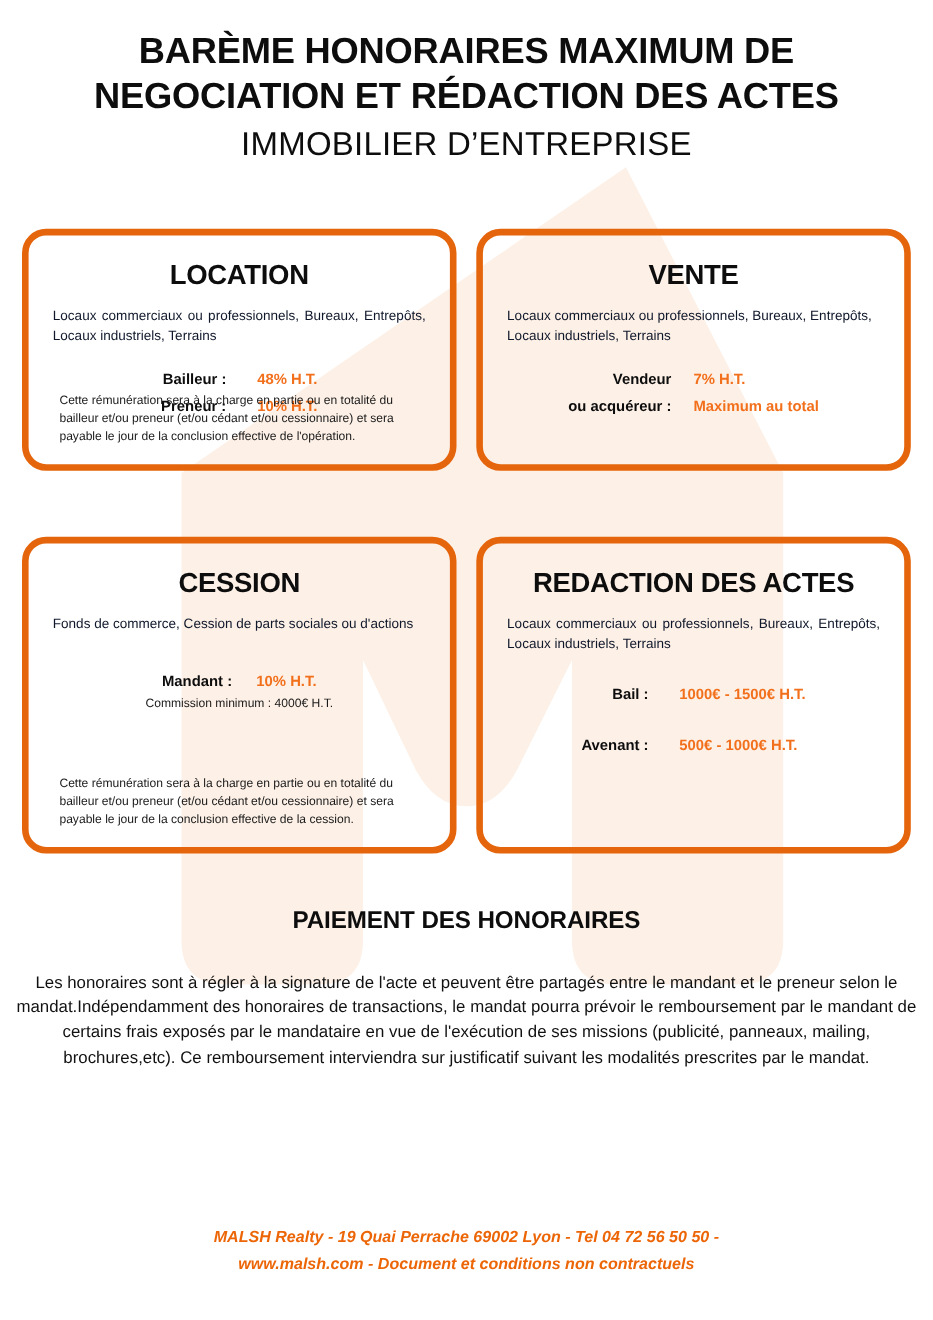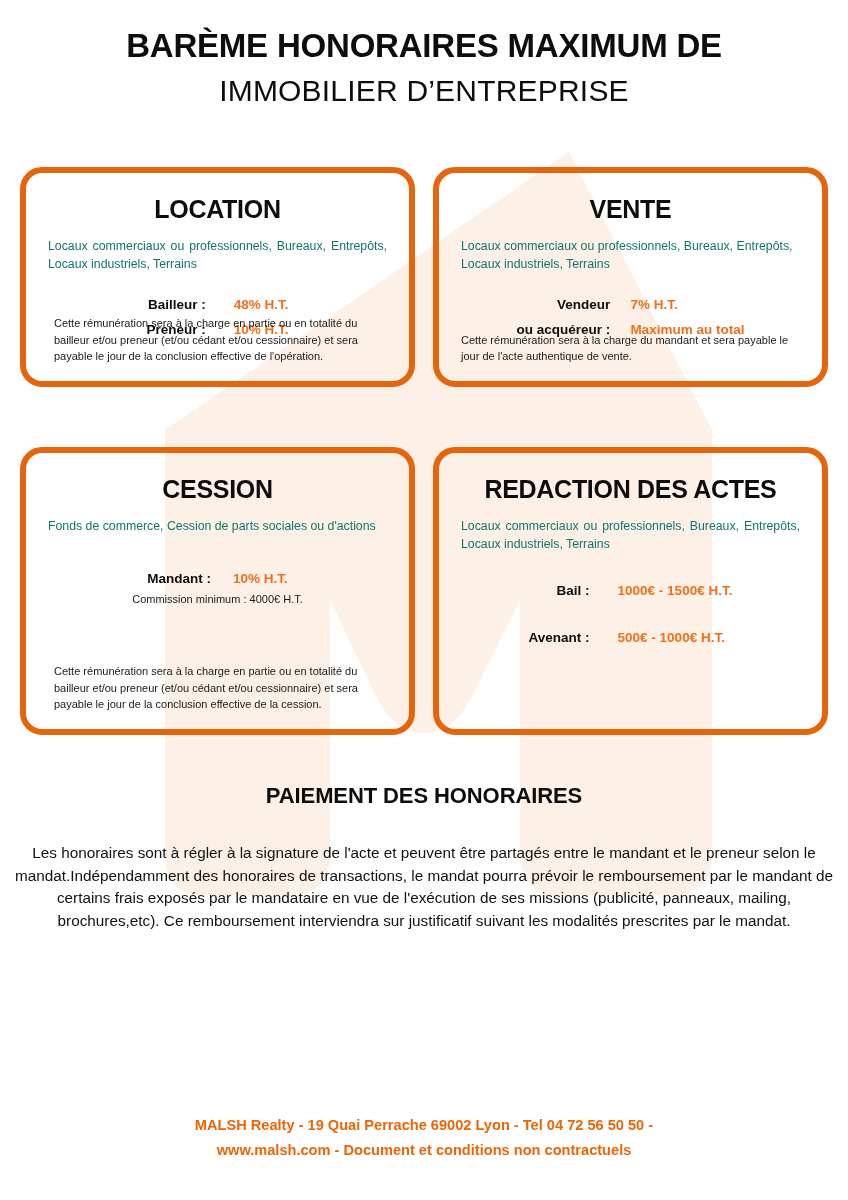--- a/index.html
+++ b/index.html
@@ -80,21 +80,21 @@
     font-size: 25px;
     letter-spacing: -0.3px;
     color: #0d0d0d;
     margin: 6px 0 14px 0;
     text-transform: uppercase;
   }
 
   .card-desc {
     font-size: 12.3px;
     line-height: 1.45;
-    color: #0f766e;
+    color: #0f172a;
   }
   .justify { text-align: justify; }
   .left { text-align: left; }
 
   
   .fees {
     margin-top: 18px;
     display: table;
     border-collapse: collapse;
   }
@@ -175,21 +175,21 @@
     position: absolute;
     left: 0; right: 0;
     bottom: 36px;
     z-index: 2;
     text-align: center;
     color: #EC6608;
     font-weight: 700;
     font-size: 14.6px;
     line-height: 1.75;
   }
-  .footer div { display: block; }
+  .footer div { display: block; font-style: italic; }
 </style>
 </head>
 <body>
 
 <svg id="watermark" viewBox="0 0 848 1200" xmlns="http://www.w3.org/2000/svg" aria-hidden="true">
   <path d="M 569 152
            L 712 430
            L 712 855
            Q 712 895 672 895
            L 560 895
@@ -202,20 +202,21 @@
            L 330 855
            Q 330 895 290 895
            L 205 895
            Q 165 895 165 855
            L 165 430
            Z" fill="#FDF0E7"></path>
 </svg>
 
 <div class="header">
   <div class="title-line">BARÈME HONORAIRES MAXIMUM DE</div>
+  <div class="title-line">NEGOCIATION ET RÉDACTION DES ACTES</div>
   <div class="subtitle-line">IMMOBILIER D’ENTREPRISE</div>
 </div>
 
 <div class="grid grid-row1">
 
   <div class="card card-r1">
     <div class="card-title">LOCATION</div>
     <div class="card-desc justify">Locaux commerciaux ou professionnels, Bureaux, Entrepôts, Locaux industriels, Terrains</div>
     <div class="fees center-block">
       <div class="fee-row">
@@ -236,21 +237,20 @@
     <div class="fees center-block fees-wide">
       <div class="fee-row">
         <div class="fee-label">Vendeur</div>
         <div class="fee-value">7% H.T.</div>
       </div>
       <div class="fee-row">
         <div class="fee-label">ou acquéreur :</div>
         <div class="fee-value">Maximum  au total</div>
       </div>
     </div>
-    <div class="card-footnote left-align footnote-abs">Cette rémunération sera à la charge du mandant et sera payable le jour de l'acte authentique de vente.</div>
   </div>
 
   <div class="card card-r2">
     <div class="card-title">CESSION</div>
     <div class="card-desc left">Fonds de commerce, Cession de parts sociales ou d'actions</div>
     <div class="fees center-block fees-tight" style="margin-top:30px;">
       <div class="fee-row">
         <div class="fee-label">Mandant :</div>
         <div class="fee-value">10% H.T.</div>
       </div>

